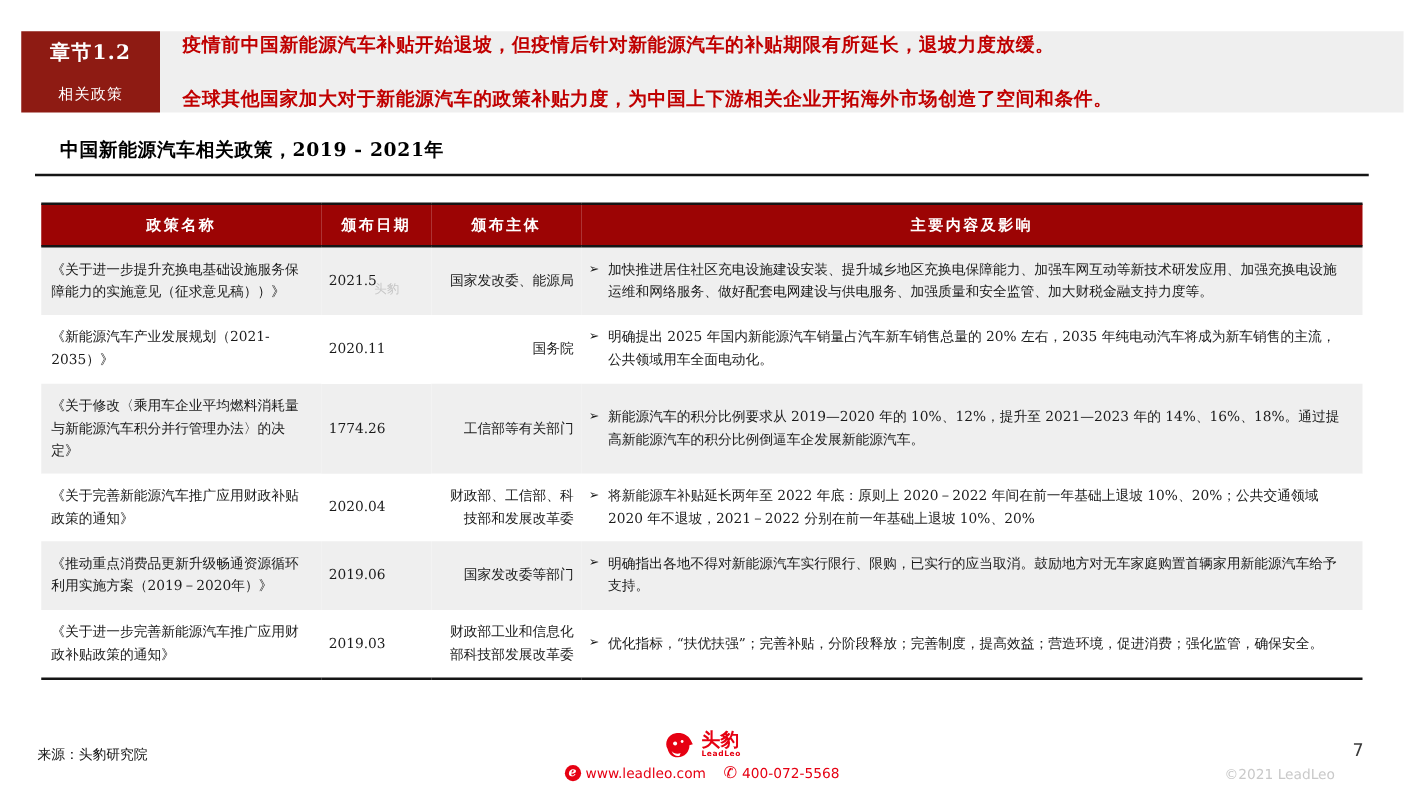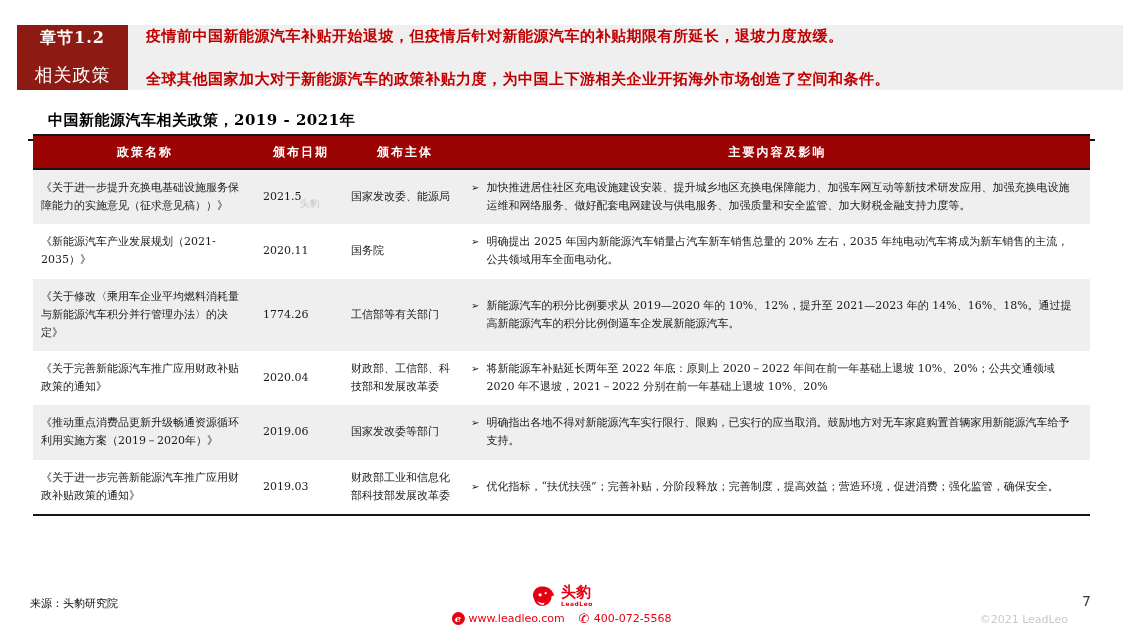--- a/index.html
+++ b/index.html
@@ -5,46 +5,46 @@
   * { margin:0; padding:0; box-sizing:border-box; }
   html,body { width:1123px; height:632px; background:#fff; overflow:hidden;
     font-family:"DejaVu Serif","Liberation Serif",serif; }
   .page { position:relative; width:1123px; height:592px; background:#fff; }
 
   
   .chapter-box { position:absolute; left:17px; top:25px; width:111px; height:65px;
     background:#8E1B13; color:#fff; display:flex; flex-direction:column;
     align-items:center; justify-content:center; text-align:center; }
   .chapter-line1 { font-size:16px; font-weight:bold; letter-spacing:1px; }
-  .chapter-line2 { font-size:18px; margin-top:14px; letter-spacing:1px; }
+  .chapter-line2 { font-size:12px; margin-top:14px; letter-spacing:1px; }
   .banner { position:absolute; left:128px; top:25px; width:995px; height:65px;
     background:#EFEFEF; display:flex; flex-direction:column; justify-content:center;
     padding-left:18px;gap:16px; }
   .banner-line { color:#C00000; font-weight:bold; font-size:15px; line-height:27px;
     letter-spacing:0.5px; }
 
   
   .section-title { position:absolute; left:28px; top:111px; font-size:15px;
     font-weight:bold; color:#000; letter-spacing:0.5px;margin-left:20px; }
   .title-rule { position:absolute; left:28px; top:139px; width:1067px; height:0;
     border-top:2px solid #151515; }
 
   
-  .policy-table { position:absolute; left:33px; top:134px; width:1057px;
+  .policy-table { position:absolute; left:33px; top:162px; width:1057px;
     border-collapse:collapse; border-top:2px solid #151515;
     border-bottom:2px solid #151515; }
   .policy-table thead th { background:#9C0404; color:#fff; font-weight:bold;
     font-size:12px; height:34px; border-bottom:2px solid #151515; letter-spacing:2px; }
   .policy-table tbody tr:nth-child(odd)  { background:#EFEFEF; }
   .policy-table tbody tr:nth-child(even) { background:#FFFFFF; }
   .policy-table td { font-size:11px; color:#1a1a1a; line-height:1.65;
     padding:9px 6px; vertical-align:middle; }
   td.col-name   { width:224px; padding-left:8px;  padding-right:10px; text-align:left; }
   td.col-date   { width:88px;  text-align:left; position:relative; }
-  td.col-issuer { width:120px; text-align:left; }
+  td.col-issuer { width:120px; text-align:right; }
   td.col-content{ text-align:left; padding-right:12px; }
   .content-wrap { display:flex; align-items:flex-start; }
   .bullet { color:#1a1a1a; margin-right:7px; font-size:10px; line-height:1.8; flex:0 0 auto; }
   .watermark { position:absolute; left:50%; transform:translateX(-8%);
     top:26px; font-size:10px; color:#b9b9b9; opacity:0.75;
     font-family:"DejaVu Sans",sans-serif; pointer-events:none; }
   .source-note { position:absolute; left:30px; top:596px; font-size:11px; color:#111; }
   .footer-center { position:absolute; left:50%; top:584px; transform:translateX(-50%);
     display:flex; flex-direction:column; align-items:center; }
   .logo-row { display:flex; align-items:center; }

